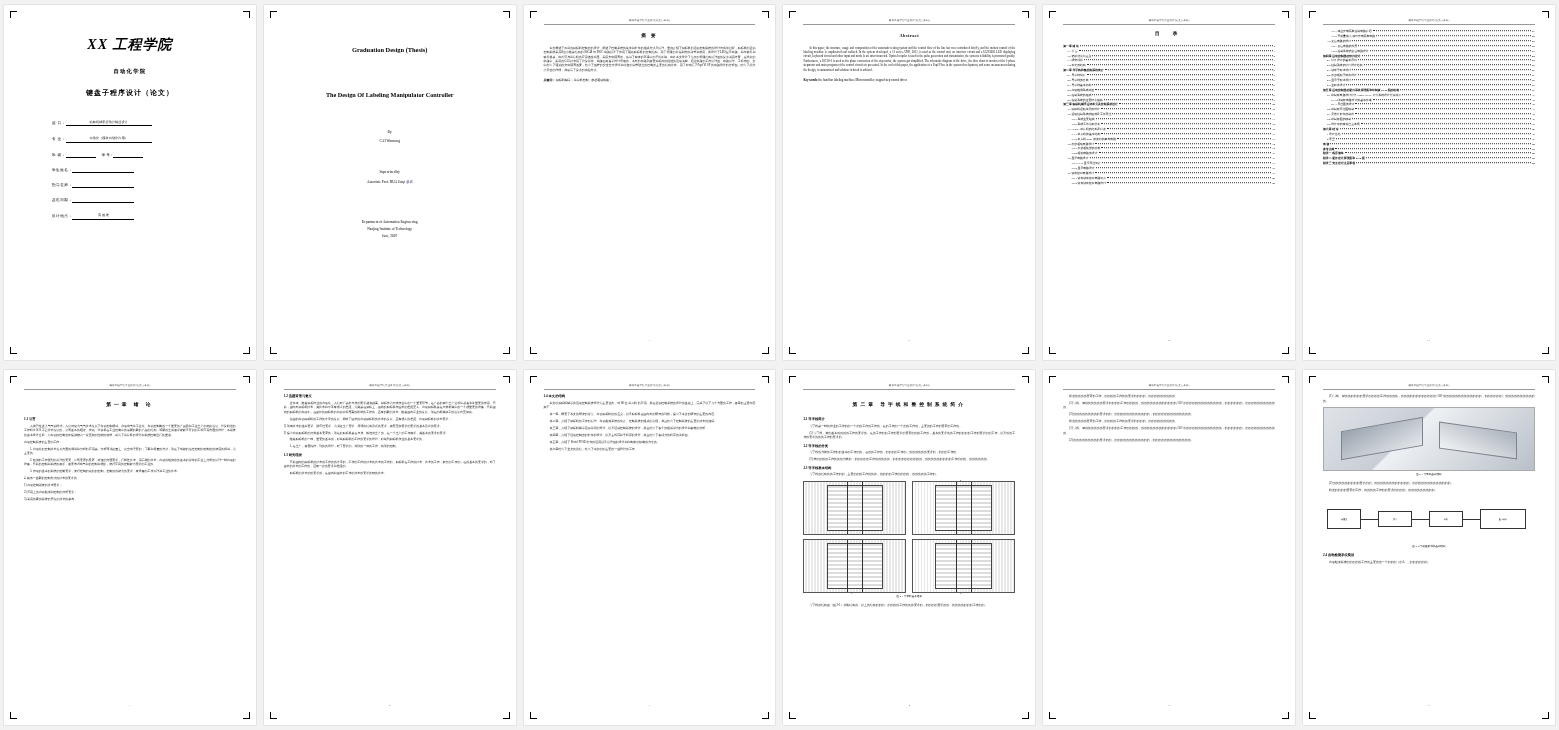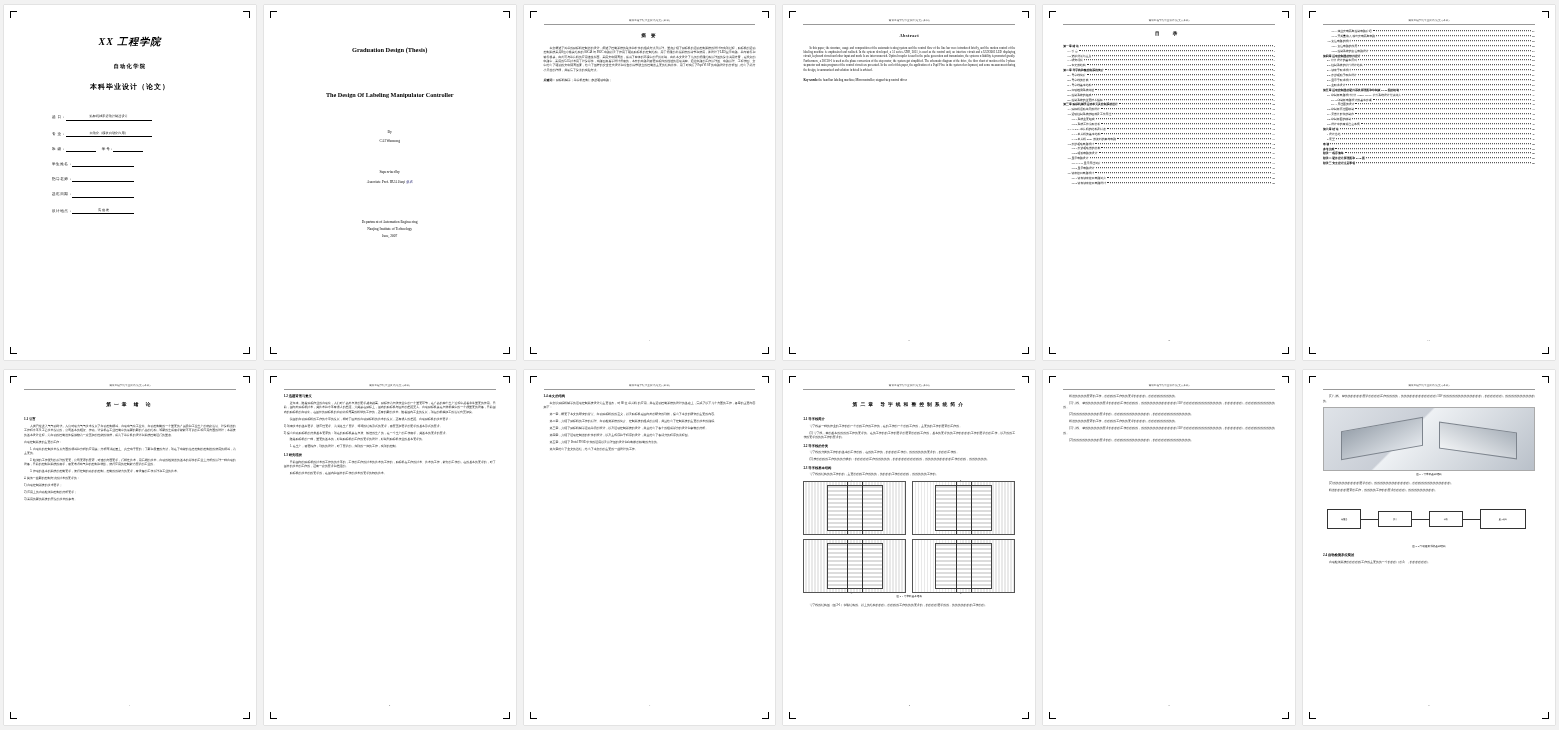--- a/index.html
+++ b/index.html
@@ -63,21 +63,21 @@
     bottom: 2px; left: 0; right: 0;
     text-align: center;
     font-size: 2.4px;
     color: #555;
   }
   
   .cover-school {
     text-align: center;
     font-style: italic;
     font-weight: bold;
-    font-size: 10px;
+    font-size: 14px;
     letter-spacing: 1px;
     margin-top: 16px;
   }
   .cover-dept {
     text-align: center;
     font-size: 5.4px;
     margin-top: 13px;
     letter-spacing: 1.2px;
     font-weight: bold;
   }
@@ -277,21 +277,21 @@
 
     <div class="page-cell">
       <div class="page">
         <span class="cmark tl"></span>
         <span class="cmark tr"></span>
         <span class="cmark bl"></span>
         <span class="cmark br"></span>
         <div class="inner">
           <div class="cover-school">XX 工程学院</div>
           <div class="cover-dept">自动化学院</div>
-          <div class="cover-type">本科毕业设计（论文）</div>
+          <div class="cover-type">键盘子程序设计（论文）</div>
           <div class="cover-fields">
             <div class="fld">
               <span class="lab">题 目：</span>
               <span class="val wide">贴标机械手运动控制器设计</span>
             </div>
             <div class="fld">
               <span class="lab">专    业：</span>
               <span class="val wide">自动化（模块自动化应用）</span>
             </div>
             <div class="fld two">

